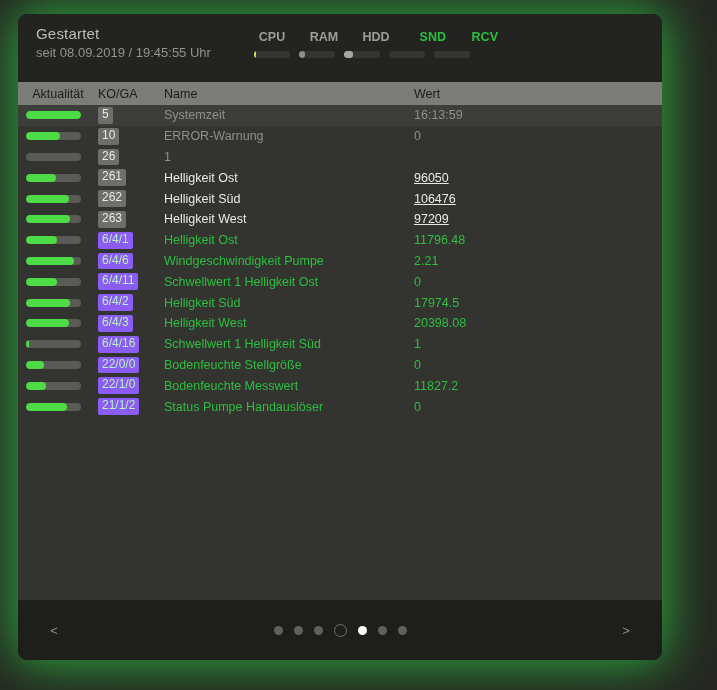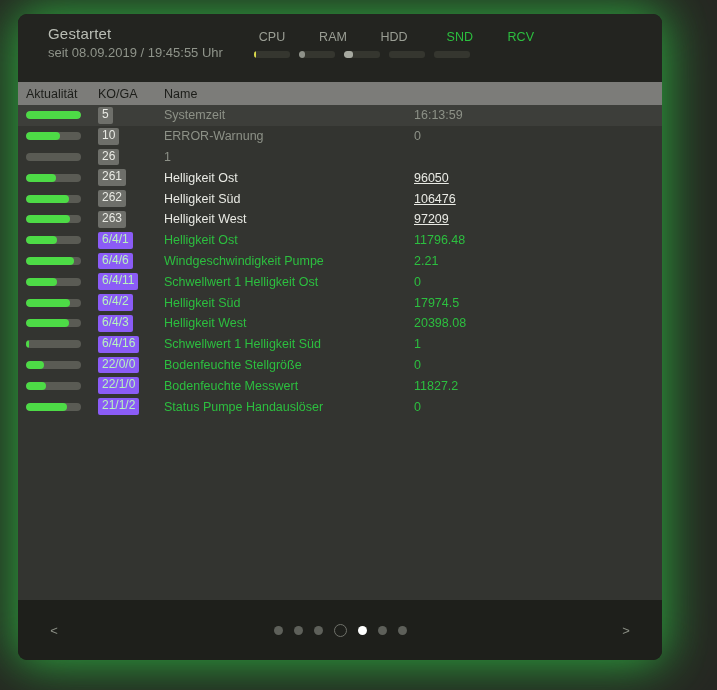--- a/index.html
+++ b/index.html
@@ -56,21 +56,21 @@
   
   .header {
     height: 68px;
     display: flex;
     flex: 0 0 auto;
     background: #232420;
   }
 
   .status-panel {
     width: 222px;
-    padding: 11px 0 0 30px;
+    padding: 11px 0 0 18px;
     display: flex;
     flex-direction: column;
     gap: 3px;
     justify-content: flex-start;
   }
   .status-title {
     color: #b9bdb4;
     font-size: 15px;
     letter-spacing: .2px;
   }
@@ -109,22 +109,23 @@
   }
   .tbtn + .tbtn { border-left: 1px solid #3a3b36; }
   .tbtn svg { display: block; }
 
   .sysmon {
     flex: 1;
     padding: 16px 14px 0 14px;
   }
   .sysmon-labels {
     display: flex;
-    gap: 25px;
+    gap: 16px;
     margin-bottom: 7px;
+    font-weight: bold;
   }
   .sysmon-label {
     width: 36px;
     text-align: center;
     font-size: 12.5px;
     color: #9a9e94;
   }
   .sysmon-label.on { color: #2cbf3f; text-align: right; }
   .sysmon-bars { display: flex; gap: 9px; }
   .meter {
@@ -146,21 +147,21 @@
     display: flex;
     align-items: center;
     height: 23px;
     background: #7c7c79;
     color: #1c1d19;
     font-size: 12.5px;
     flex: 0 0 auto;
   }
   .table-head .col { padding-left: 8px; }
 
-  .col-akt   { width: 72px; flex: 0 0 72px; }
+  .col-akt   { width: 72px; flex: 0 0 72px; text-align: center; }
   .col-koga  { width: 66px; flex: 0 0 66px; }
   .col-name  { width: 250px; flex: 0 0 250px; }
   .col-wert  { flex: 1; }
 
   .content {
     flex: 1;
     background: #333430;
     overflow: hidden;
   }
 
@@ -288,20 +289,21 @@
             <div class="meter-fill" style="width: 0%; background: rgb(44, 191, 63);"></div>
           </div>
       </div>
     </div>
   </div>
 
   <div class="table-head">
     <div class="col col-akt">Aktualität</div>
     <div class="col col-koga">KO/GA</div>
     <div class="col col-name">Name</div>
+    <div class="col col-wert">Wert</div>
   </div>
 
   <div class="content">
     <div id="rows">
         <div class="row alt">
           <div class="cell col-akt">
             <div class="bar">
               <div class="bar-fill" style="width: 100%;"></div>
             </div>
           </div>

